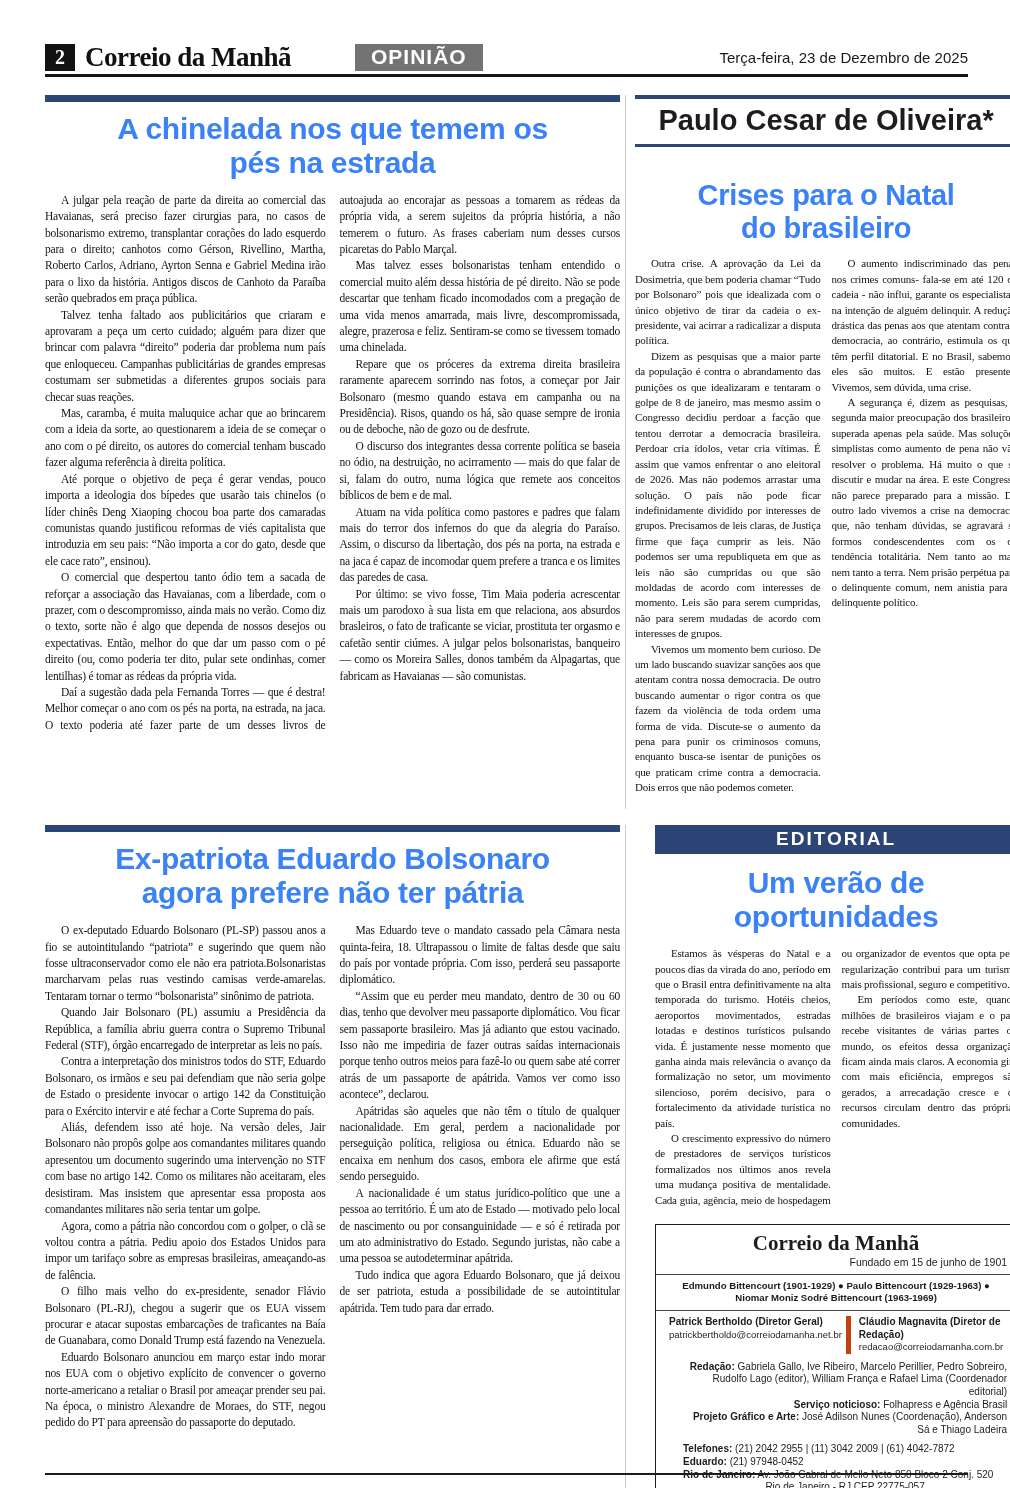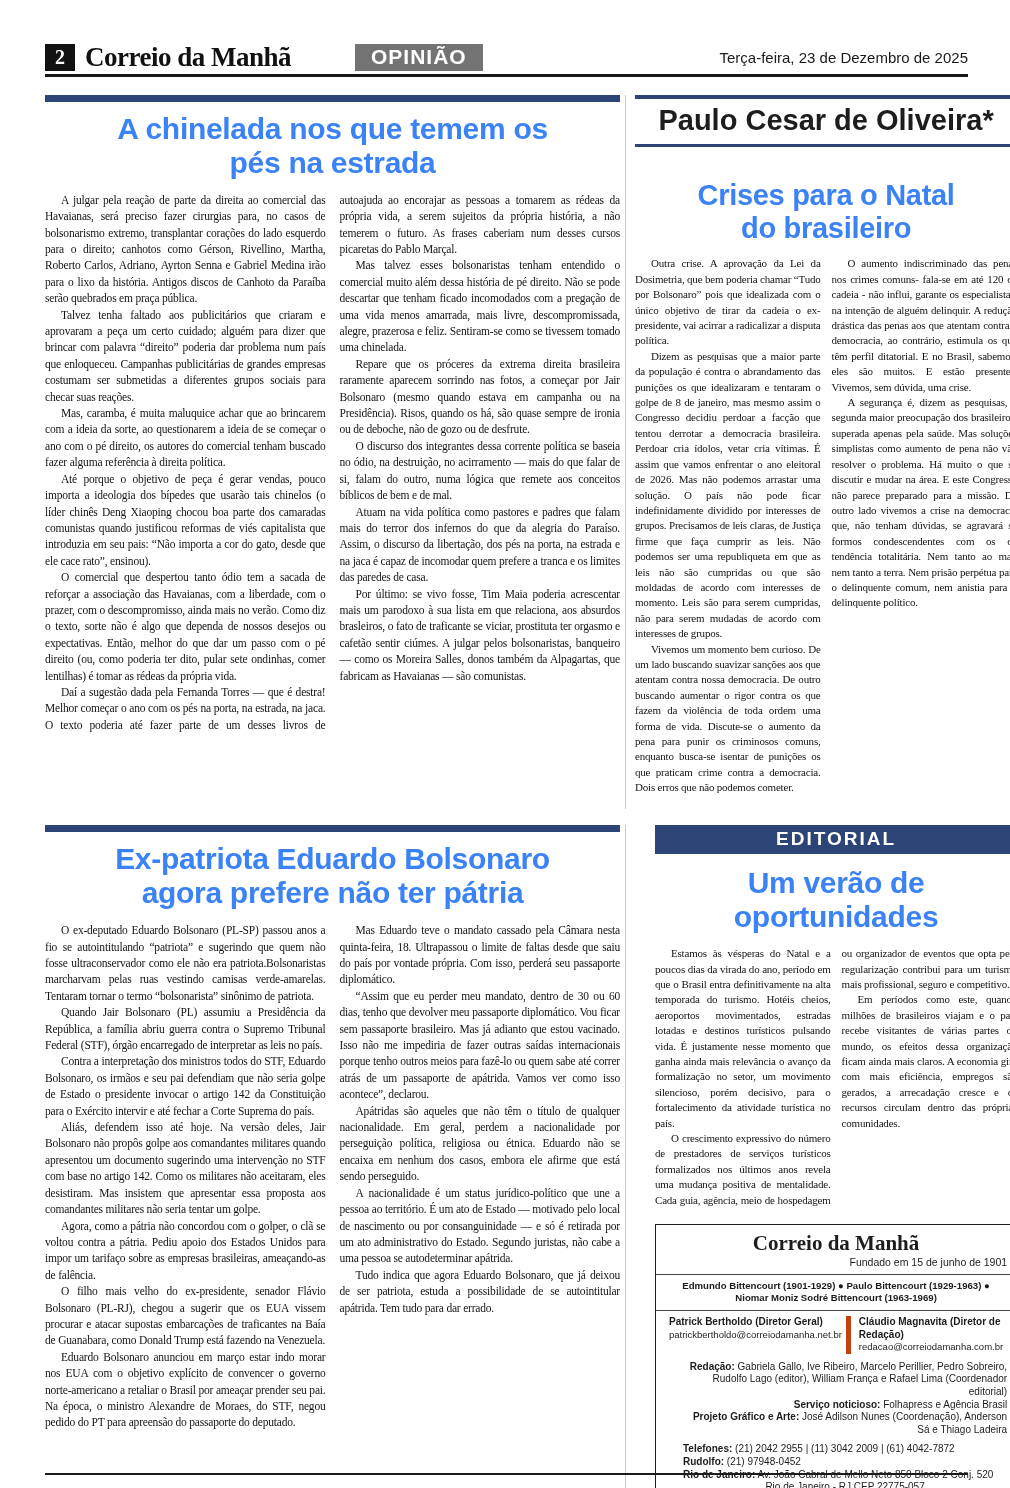--- a/index.html
+++ b/index.html
@@ -183,21 +183,21 @@
             <div class="m-dir-mail">redacao@correiodamanha.com.br</div>
           </div>
         </div>
         <div class="m-staff">
             <div class="m-line"><b>Redação:</b> Gabriela Gallo, Ive Ribeiro, Marcelo Perillier, Pedro Sobreiro, Rudolfo Lago (editor), William França e Rafael Lima (Coordenador editorial)</div>
             <div class="m-line"><b>Serviço noticioso:</b> Folhapress e Agência Brasil</div>
             <div class="m-line"><b>Projeto Gráfico e Arte:</b> José Adilson Nunes (Coordenação), Anderson Sá e Thiago Ladeira</div>
           </div>
         <div class="m-contacts">
             <div class="m-line"><b>Telefones:</b> (21) 2042 2955 | (11) 3042 2009 | (61) 4042-7872</div>
-            <div class="m-line"><b>Rudolfo:</b> (21) 97948-0452</div>
+            <div class="m-line"><b>Eduardo:</b> (21) 97948-0452</div>
             <div class="m-line"><b>Rio de Janeiro:</b> Av. João Cabral de Mello Neto 850 Bloco 2 Conj. 520</div>
             <div class="m-line">Rio de Janeiro - RJ CEP 22775-057</div>
             <div class="m-line"><b>Brasília:</b> ST SIBSQuadra 2 conjunto B Lt 10 - Nucleo Bandeirantes</div>
           </div>
 
       </div>
     </div>
   </div>
 
   <div class="bottom-rule"></div>

